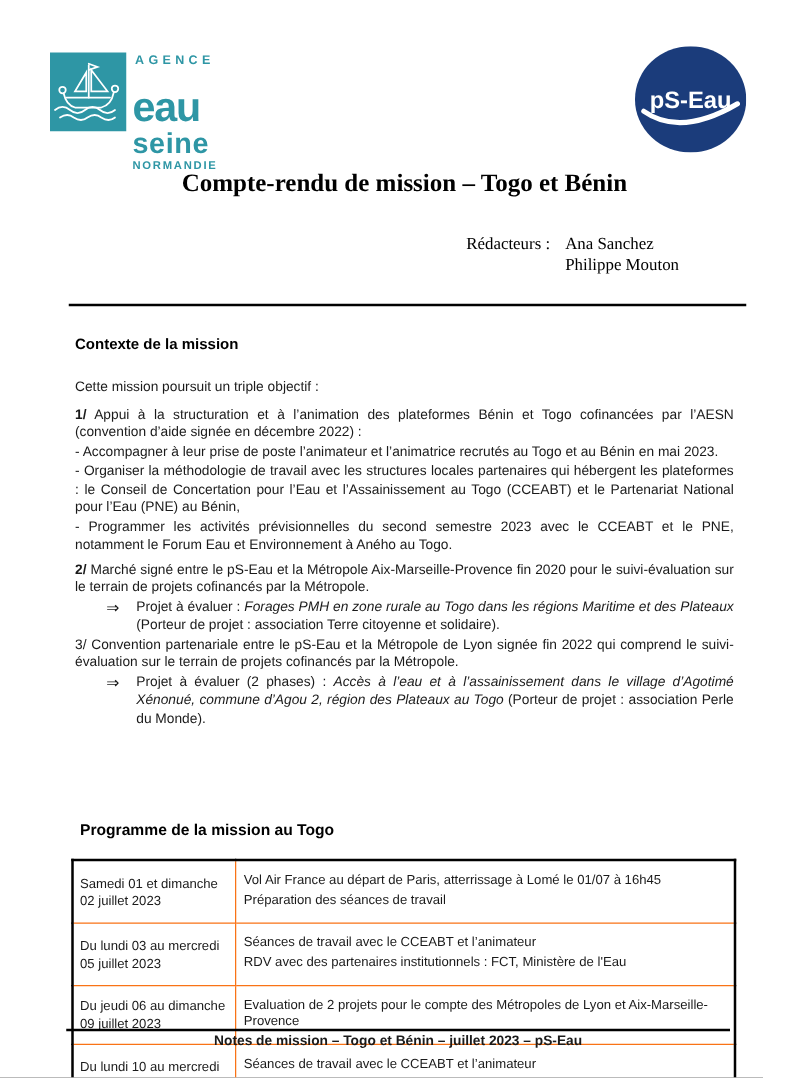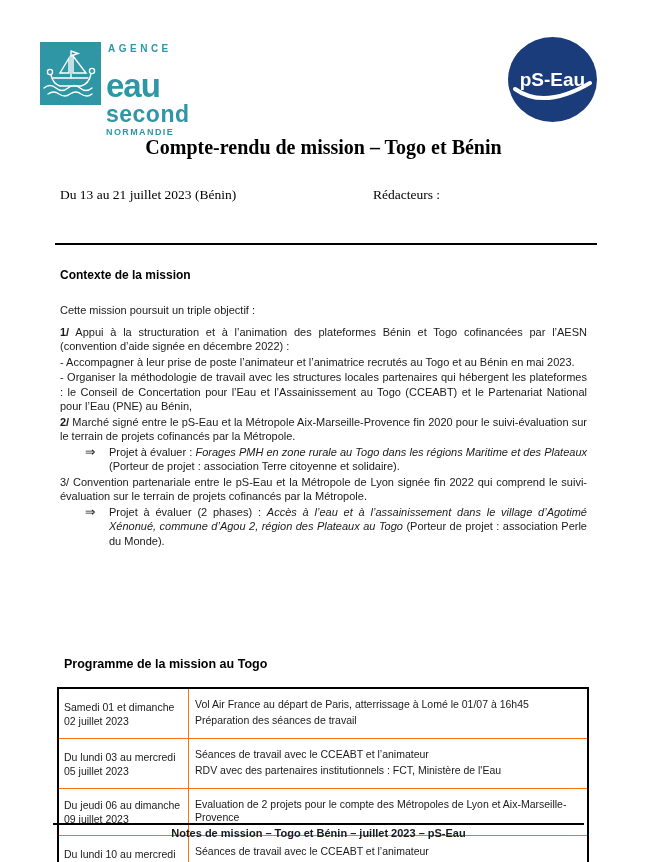--- a/index.html
+++ b/index.html
@@ -94,54 +94,58 @@
           <path d="M31,10 v26"></path>
           <path d="M33,14 L46,31 L33,31 Z"></path>
           <path d="M29,16 L20,31 L29,31 Z"></path>
           <path d="M31,9 l7,2.5 l-7,2.5"></path>
         </g>
       </svg>
     </div>
     <div class="aesn-text">
       <div class="aesn-agence">AGENCE</div>
       <div class="aesn-eau">eau</div>
-      <div class="aesn-seine">second</div>
+      <div class="aesn-seine">seine</div>
       <div class="aesn-normandie">NORMANDIE</div>
     </div>
   </div>
 
   <div class="pseau-logo">
     <svg viewBox="0 0 89 85" width="89" height="85">
       <ellipse cx="44.5" cy="42.5" rx="44.5" ry="42.5" fill="#1B3C7B"></ellipse>
       <text x="44.5" y="49" text-anchor="middle" fill="#ffffff" font-family="Liberation Sans, sans-serif" font-size="19" font-weight="bold">pS-Eau</text>
       <path d="M7,52 C24,64 48,66 82,46" fill="none" stroke="#ffffff" stroke-width="4" stroke-linecap="round"></path>
     </svg>
   </div>
 
   <div class="doc-title">Compte-rendu de mission – Togo et Bénin</div>
 
   <div class="meta">
     <div class="meta-dates">
-      <div>Du 13 au 21 juillet 2023 (Bénin)</div>
     </div>
     <div class="meta-redacteurs">
       <div class="label">Rédacteurs :</div>
+      <div>
+        <div>Ana Sanchez</div>
+        <div>Philippe Mouton</div>
+      </div>
     </div>
   </div>
 
   <div class="rule-top"></div>
 
   <div class="context-heading">Contexte de la mission</div>
 
   <div class="context-body">
     <p class="gap-lg">Cette mission poursuit un triple objectif :</p>
 
     <p><b>1/</b><span> Appui à la structuration et à l’animation des plateformes Bénin et Togo cofinancées par l’AESN (convention d’aide signée en décembre 2022) :</span></p>
     <p>- Accompagner à leur prise de poste l’animateur et l’animatrice recrutés au Togo et au Bénin en mai 2023.</p>
     <p>- Organiser la méthodologie de travail avec les structures locales partenaires qui hébergent les plateformes : le Conseil de Concertation pour l’Eau et l’Assainissement au Togo (CCEABT) et le Partenariat National pour l’Eau (PNE) au Bénin,</p>
+    <p class="gap-md">- Programmer les activités prévisionnelles du second semestre 2023 avec le CCEABT et le PNE, notamment le Forum Eau et Environnement à Aného au Togo.</p>
 
 
     <p><b>2/</b><span> Marché signé entre le pS-Eau et la Métropole Aix-Marseille-Provence fin 2020 pour le suivi-évaluation sur le terrain de projets cofinancés par la Métropole.</span></p>
 
     <div class="bullet">
       <span class="arrow">⇒</span>
       <div class="bullet-text"><span>Projet à évaluer : </span><em>Forages PMH en zone rurale au Togo dans les régions Maritime et des Plateaux</em><span> (Porteur de projet : association Terre citoyenne et solidaire).</span></div>
     </div>
 
     <p>3/ Convention partenariale entre le pS-Eau et la Métropole de Lyon signée fin 2022 qui comprend le suivi-évaluation sur le terrain de projets cofinancés par la Métropole.</p>

